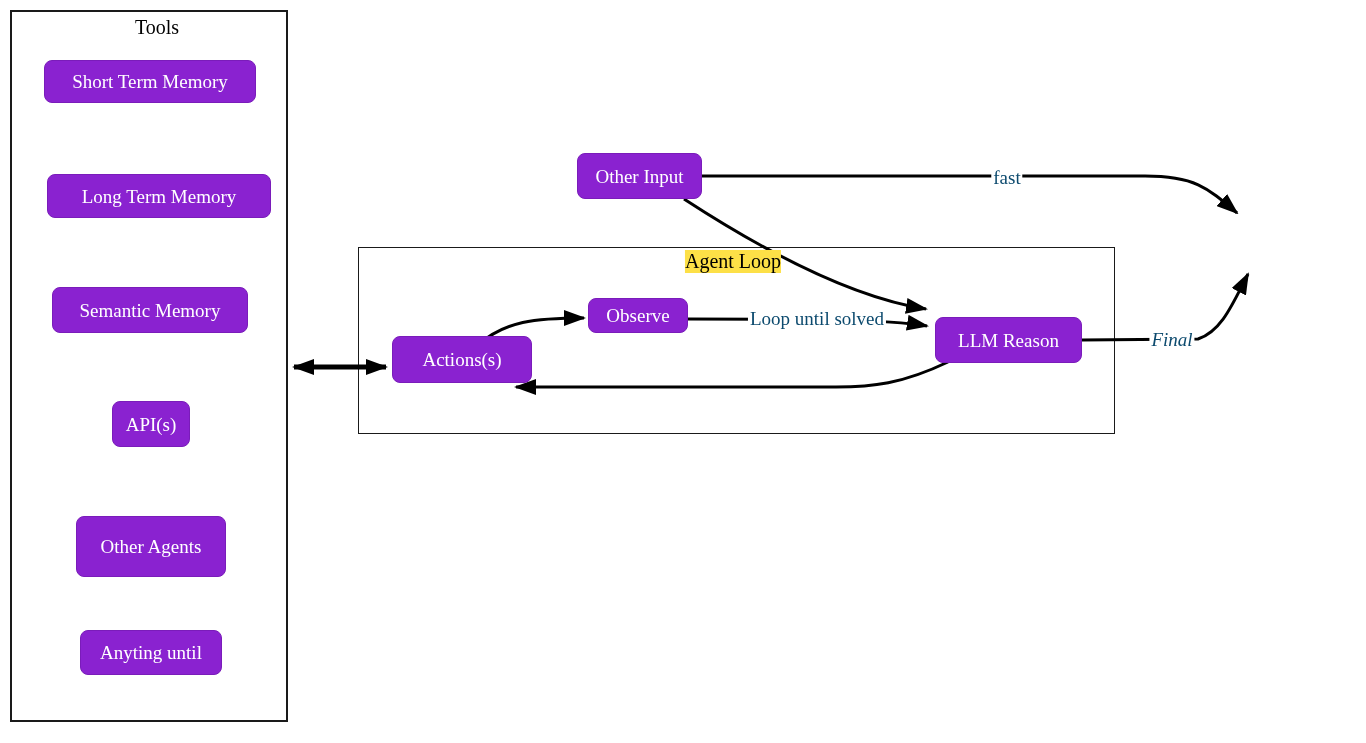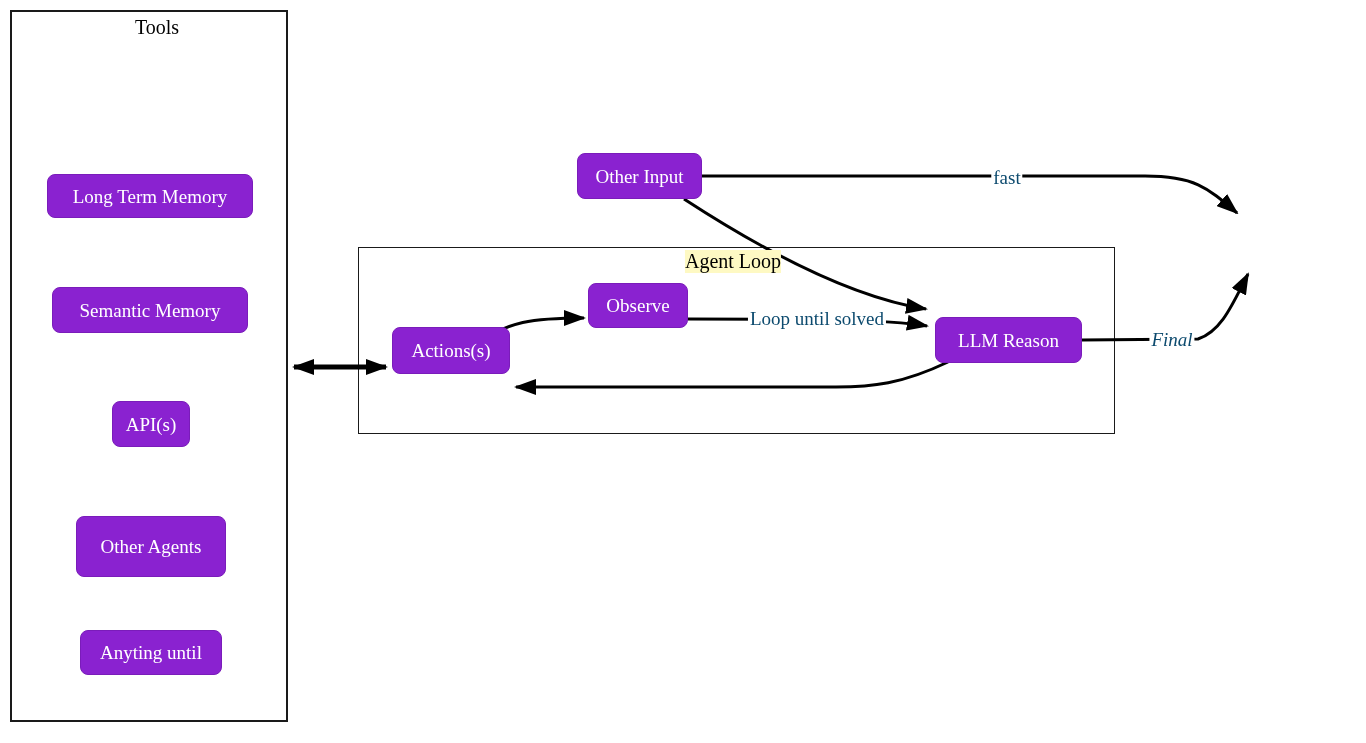--- a/index.html
+++ b/index.html
@@ -31,21 +31,21 @@
     border: 1.5px solid var(--container-border, #1a1a1a);
   }
   .container-title {
     position: absolute;
     top: 4px; left: 16px; right: 0;
     text-align: center;
     font-size: 20px;
     color: #000;
   }
   .agent-loop-title {
-    background: #fef9c3;
+    background: #fde047;
     width: 120px;
     left: 50%;
     right: auto;
     transform: translateX(-50%);
     top: 3px;
     z-index: 3;
   }
   .node {
     position: absolute;
     box-sizing: border-box;
@@ -56,29 +56,29 @@
     font-size: 19px;
     display: flex;
     align-items: center;
     justify-content: center;
     text-align: center;
     z-index: 4;
     line-height: 1;
   }
   
   .n-stm  { left: 44px;  top: 60px;  width: 212px; height: 43px; }
-  .n-ltm  { left: 47px;  top: 174px; width: 206px; height: 44px; }
+  .n-ltm  { left: 47px;  top: 174px; width: 224px; height: 44px; }
   .n-sem  { left: 52px;  top: 287px; width: 196px; height: 46px; }
   .n-api  { left: 112px; top: 401px; width: 78px;  height: 46px; }
   .n-oa   { left: 76px;  top: 516px; width: 150px; height: 61px; }
   .n-ae   { left: 80px;  top: 630px; width: 142px; height: 45px; }
   
   .n-ui   { left: 577px;  top: 153px; width: 125px; height: 46px; }
-  .n-ob   { left: 588px;  top: 283px; width: 100px; height: 45px; text-align: center; }
-  .n-ac   { left: 392px;  top: 327px; width: 118px; height: 47px; text-align: right; }
+  .n-ob   { left: 588px;  top: 298px; width: 100px; height: 35px; text-align: center; }
+  .n-ac   { left: 392px;  top: 336px; width: 140px; height: 47px; text-align: right; }
   .n-llm  { left: 935px;  top: 317px; width: 147px; height: 46px; }
   .n-resp { left: 1230px; top: 225px; width: 113px; height: 43px; }
 
   .edges-layer {
     position: absolute;
     left: 0; top: 0;
     width: 1366px; height: 743px;
     z-index: 2;
   }
   .edges-layer path { fill: none; stroke: var(--edge, #000); }
@@ -131,20 +131,21 @@
 
     <path class="edge" d="M 948 362 C 902 384 872 387 836 387 L 516 387" marker-end="url(#arrow-end)"></path>
 
     <path class="edge" d="M 478 345 C 505 321 535 318 584 318" marker-end="url(#arrow-end)"></path>
 
     <path class="edge-thick" d="M 294 367 L 386 367" marker-start="url(#arrow-start)" marker-end="url(#arrow-end)"></path>
 
     <path class="edge" d="M 1082 340 L 1198 339 C 1222 331 1233 303 1248 274" marker-end="url(#arrow-end)"></path>
   </svg>
 
+  <div class="node n-stm">Short Term Memory</div>
   <div class="node n-ltm">Long Term Memory</div>
   <div class="node n-sem">Semantic Memory</div>
   <div class="node n-api">API(s)</div>
   <div class="node n-oa">Other Agents</div>
   <div class="node n-ae">Anyting until</div>
 
   <div class="node n-ui">Other Input</div>
   <div class="node n-ob">Observe</div>
   <div class="node n-ac">Actions(s)</div>
   <div class="node n-llm">LLM Reason</div>

